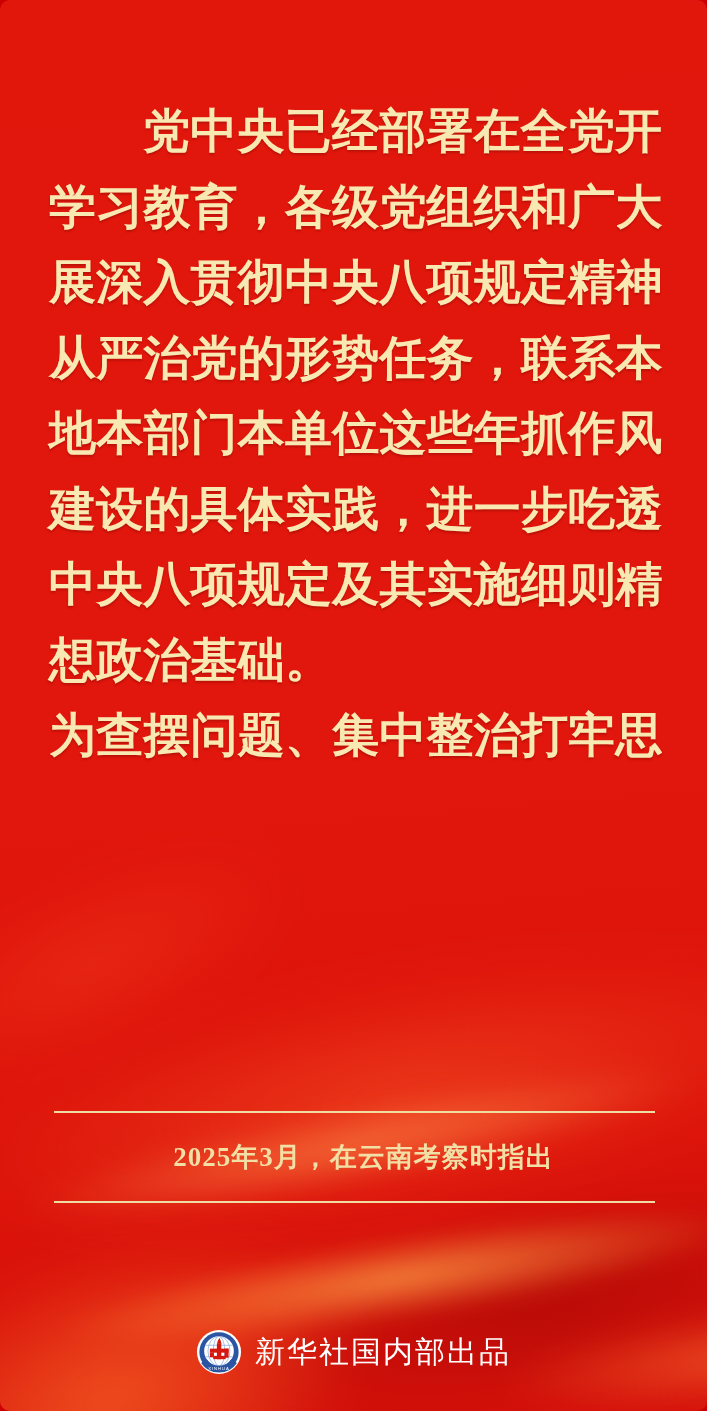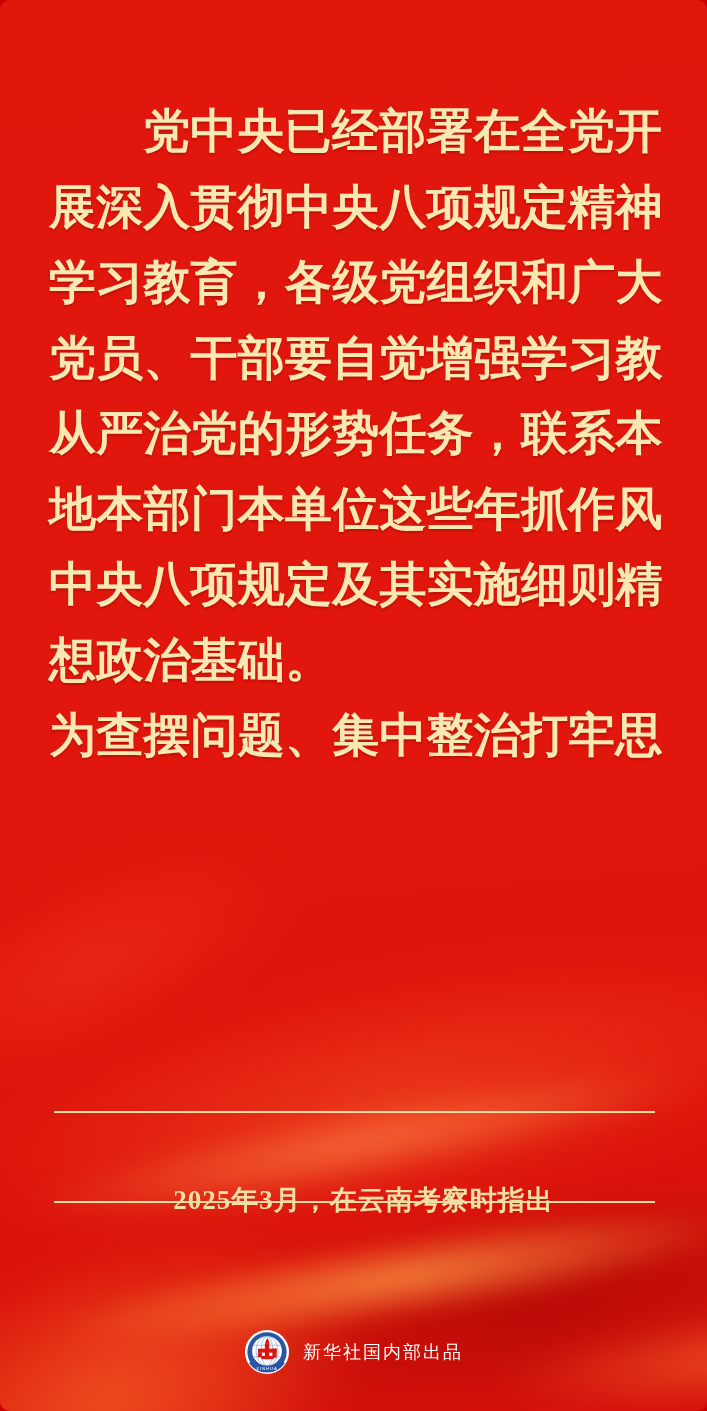--- a/index.html
+++ b/index.html
@@ -76,21 +76,21 @@
     left: 54px;
     width: 601px;
     height: 2px;
     background: #f0dda4;
     z-index: 2;
   }
   .divider-top { top: 1111px; }
   .divider-bottom { top: 1201px; }
   .attribution {
     position: absolute;
-    top: 1180px; left: 0;
+    top: 1137px; left: 0;
     width: 707px;
     z-index: 2;
     text-align: center;
     color: #f2dfa5;
     font-size: 27px;
     font-weight: 700;
     line-height: 40px;
     letter-spacing: 1px;
     padding-left: 20px;
   }
@@ -104,45 +104,45 @@
     z-index: 2;
     display: flex;
     align-items: center;
     justify-content: center;
     gap: 13px;
   }
   .footer-logo { width: 46px; height: 46px; display: block; }
   .footer-label {
     color: #ffffff;
     font-family: "Liberation Sans", sans-serif;
-    font-size: 18px;
+    font-size: 30px;
     font-weight: 500;
     letter-spacing: 2px;
   }
 </style>
 </head>
 <body>
 
 <div class="poster">
 
   <div class="silk silk-upper-curve"></div>
   <div class="silk silk-soft-band"></div>
   <div class="silk silk-mid-ridge"></div>
   <div class="silk silk-dark-shadow"></div>
   <div class="silk silk-bright-ridge"></div>
   <div class="silk silk-bottom-left"></div>
   <div class="silk silk-bottom-right"></div>
 
   <div class="quote">
     <div class="quote-line indent">党中央已经部署在全党开</div>
+    <div class="quote-line">学习教育，各级党组织和广大</div>
     <div class="quote-line">展深入贯彻中央八项规定精神</div>
-    <div class="quote-line">学习教育，各级党组织和广大</div>
-    <div class="quote-line">党员、干部要自觉增强学习教</div>
     <div class="quote-line">从严治党的形势任务，联系本</div>
     <div class="quote-line">地本部门本单位这些年抓作风</div>
+    <div class="quote-line">建设的具体实践，进一步吃透</div>
     <div class="quote-line">中央八项规定及其实施细则精</div>
     <div class="quote-line">想政治基础。</div>
     <div class="quote-line">为查摆问题、集中整治打牢思</div>
   </div>
 
   <div class="divider divider-top"></div>
   <div class="attribution">2025年3月，在云南考察时指出</div>
   <div class="divider divider-bottom"></div>
 
   <div class="footer">

